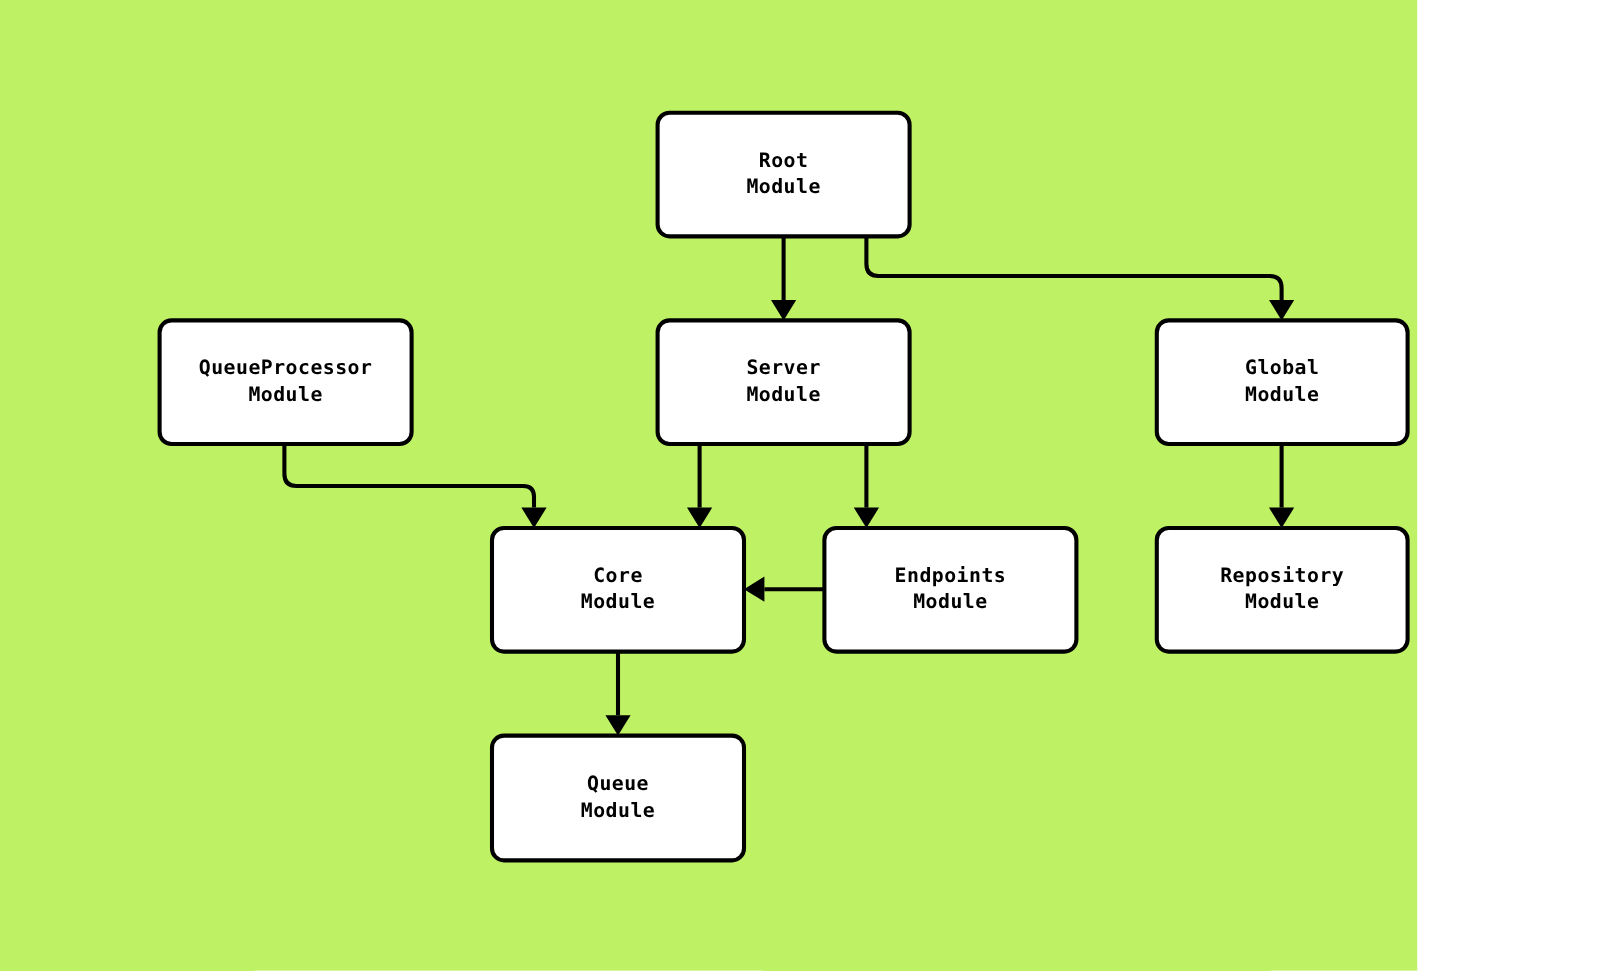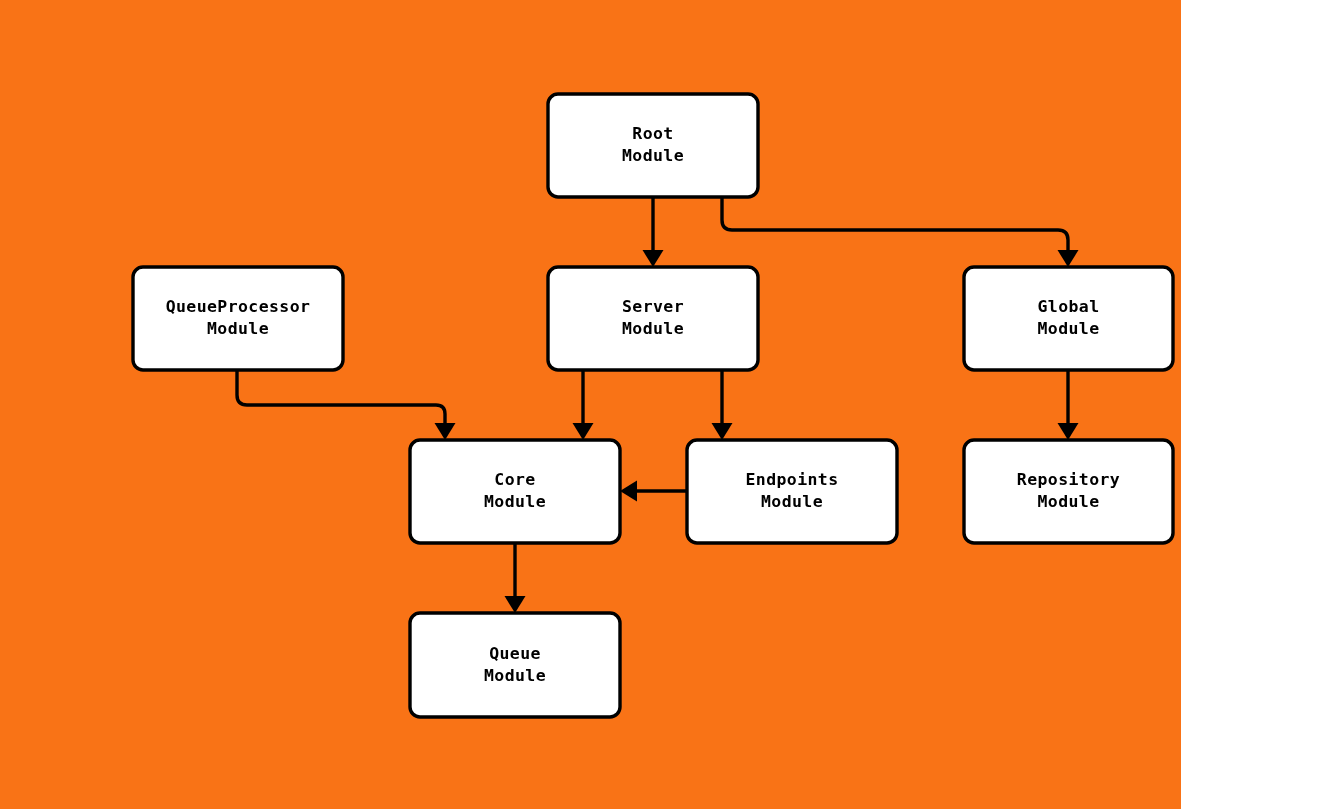--- a/index.html
+++ b/index.html
@@ -11,21 +11,21 @@
   body {
     width: 1337px;
     height: 809px;
     font-family: "DejaVu Sans Mono", "Liberation Mono", monospace;
     overflow: hidden;
   }
   #diagram-canvas {
     position: relative;
     width: 1181px;
     height: 809px;
-    background: #f97316;
+    background: #bef264;
   }
   #diagram-svg {
     position: absolute;
     top: 0;
     left: 0;
     width: 1337px;
     height: 809px;
     display: block;
   }
   .node-box {

